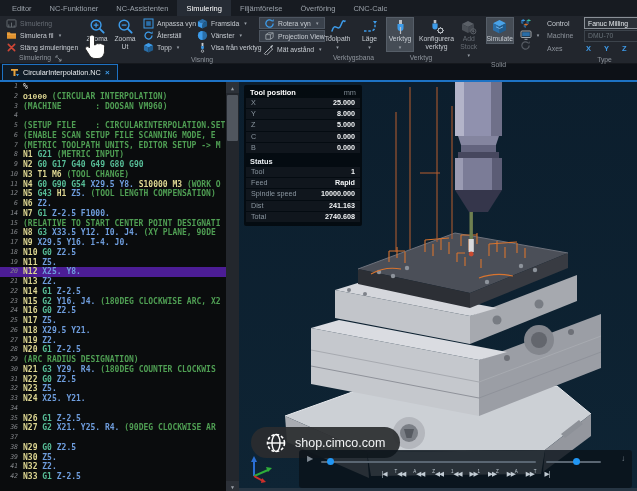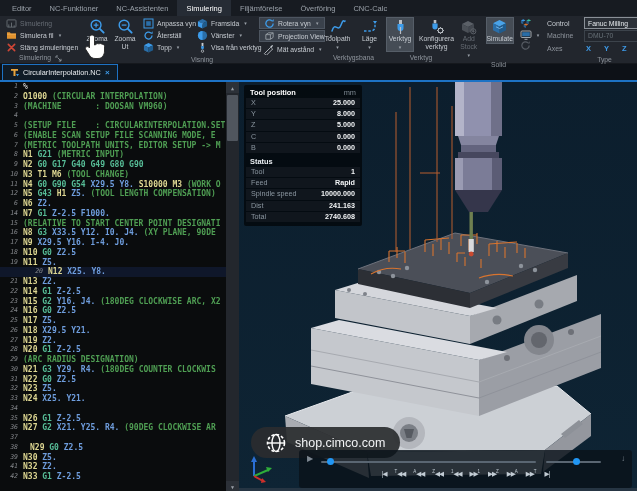--- a/index.html
+++ b/index.html
@@ -44,21 +44,21 @@
   .tab-close{color:#3d9be9;font-weight:bold;font-size:8px;cursor:pointer;}
   #blue-line{height:2px;background:#1d72c4;}
 
   
   #content{display:flex;height:410px;}
 
   
   #editor{width:239px;background:#0a0c0d;position:relative;overflow:hidden;
     font-family:"DejaVu Sans Mono","Liberation Mono",monospace;padding-right:13px;box-sizing:border-box;}
   .code-line{display:flex;height:9.76px;line-height:9.76px;font-size:8px;font-weight:bold;white-space:pre;overflow:hidden;}
-  .code-line.current{background:#0f172a;padding-left:25px;}
+  .code-line.current{background:#4c1d95;}
   .ln{width:18px;flex:none;text-align:right;padding-right:5px;color:#84878b;font-style:italic;font-weight:normal;font-size:6.5px;}
   .code{flex:1;overflow:hidden;}
   #scrollbar{position:absolute;top:0;right:0;width:13px;height:410px;background:#23272d;}
   .sb-arrow{position:absolute;left:0;width:13px;height:11px;background:#2c3138;color:#9aa0a8;font-size:5px;display:flex;align-items:center;justify-content:center;}
   #sb-up{top:0;} #sb-down{bottom:0;}
   #sb-thumb{position:absolute;left:1px;top:13px;width:11px;height:46px;background:#50565e;border-radius:1px;}
 
   
   #viewport{position:relative;flex:1;background:linear-gradient(#0c1e2d,#0e2434);overflow:hidden;}
   .machine{position:absolute;left:0;top:0;}
@@ -430,21 +430,21 @@
       <span>CircularInterpolation.NC</span>
       <span class="tab-close">×</span>
     </div>
   </div>
   <div id="blue-line"></div>
 
   <div id="content">
     <div id="editor">
       <div id="code-lines">
           <div class="code-line"><span class="ln">1</span><span class="code"><span style="color: rgb(201, 201, 201);">%</span></span></div>
-          <div class="code-line"><span class="ln">2</span><span class="code"><span style="color: rgb(222, 215, 146);">O1000</span><span> </span><span style="color: rgb(79, 158, 83);">(CIRCULAR INTERPOLATION)</span></span></div>
+          <div class="code-line"><span class="ln">2</span><span class="code"><span style="color: rgb(222, 215, 146); font-family: Liberation Mono, monospace;">O1000</span><span> </span><span style="color: rgb(79, 158, 83);">(CIRCULAR INTERPOLATION)</span></span></div>
           <div class="code-line"><span class="ln">3</span><span class="code"><span style="color: rgb(79, 158, 83);">(MACHINE       : DOOSAN VM960)</span></span></div>
           <div class="code-line"><span class="ln">4</span></div>
           <div class="code-line"><span class="ln">5</span><span class="code"><span style="color: rgb(79, 158, 83);">(SETUP FILE    : CIRCULARINTERPOLATION.SET</span></span></div>
           <div class="code-line"><span class="ln">6</span><span class="code"><span style="color: rgb(79, 158, 83);">(ENABLE SCAN SETUP FILE SCANNING MODE, E</span></span></div>
           <div class="code-line"><span class="ln">7</span><span class="code"><span style="color: rgb(79, 158, 83);">(METRIC TOOLPATH UNITS, EDITOR SETUP -&gt; M</span></span></div>
           <div class="code-line"><span class="ln">8</span><span class="code"><span style="color: rgb(222, 215, 146);">N1</span><span> </span><span style="color: rgb(87, 189, 151);">G21</span><span> </span><span style="color: rgb(79, 158, 83);">(METRIC INPUT)</span></span></div>
           <div class="code-line"><span class="ln">9</span><span class="code"><span style="color: rgb(222, 215, 146);">N2</span><span> </span><span style="color: rgb(87, 189, 151);">G0</span><span> </span><span style="color: rgb(87, 189, 151);">G17</span><span> </span><span style="color: rgb(87, 189, 151);">G40</span><span> </span><span style="color: rgb(87, 189, 151);">G49</span><span> </span><span style="color: rgb(87, 189, 151);">G80</span><span> </span><span style="color: rgb(87, 189, 151);">G90</span></span></div>
           <div class="code-line"><span class="ln">10</span><span class="code"><span style="color: rgb(222, 215, 146);">N3</span><span> </span><span style="color: rgb(222, 215, 146);">T1</span><span> </span><span style="color: rgb(222, 215, 146);">M6</span><span> </span><span style="color: rgb(79, 158, 83);">(TOOL CHANGE)</span></span></div>
           <div class="code-line"><span class="ln">11</span><span class="code"><span style="color: rgb(222, 215, 146);">N4</span><span> </span><span style="color: rgb(87, 189, 151);">G0</span><span> </span><span style="color: rgb(87, 189, 151);">G90</span><span> </span><span style="color: rgb(87, 189, 151);">G54</span><span> </span><span style="color: rgb(111, 158, 222);">X29.5</span><span> </span><span style="color: rgb(111, 158, 222);">Y8.</span><span> </span><span style="color: rgb(222, 215, 146);">S10000</span><span> </span><span style="color: rgb(222, 215, 146);">M3</span><span> </span><span style="color: rgb(79, 158, 83);">(WORK O</span></span></div>
           <div class="code-line"><span class="ln">12</span><span class="code"><span style="color: rgb(222, 215, 146);">N5</span><span> </span><span style="color: rgb(87, 189, 151);">G43</span><span> </span><span style="color: rgb(222, 215, 146);">H1</span><span> </span><span style="color: rgb(111, 158, 222);">Z5.</span><span> </span><span style="color: rgb(79, 158, 83);">(TOOL LENGTH COMPENSATION)</span></span></div>
@@ -466,21 +466,21 @@
           <div class="code-line"><span class="ln">28</span><span class="code"><span style="color: rgb(222, 215, 146);">N20</span><span> </span><span style="color: rgb(87, 189, 151);">G1</span><span> </span><span style="color: rgb(111, 158, 222);">Z-2.5</span></span></div>
           <div class="code-line"><span class="ln">29</span><span class="code"><span style="color: rgb(79, 158, 83);">(ARC RADIUS DESIGNATION)</span></span></div>
           <div class="code-line"><span class="ln">30</span><span class="code"><span style="color: rgb(222, 215, 146);">N21</span><span> </span><span style="color: rgb(87, 189, 151);">G3</span><span> </span><span style="color: rgb(111, 158, 222);">Y29.</span><span> </span><span style="color: rgb(111, 158, 222);">R4.</span><span> </span><span style="color: rgb(79, 158, 83);">(180DEG COUNTER CLOCKWIS</span></span></div>
           <div class="code-line"><span class="ln">31</span><span class="code"><span style="color: rgb(222, 215, 146);">N22</span><span> </span><span style="color: rgb(87, 189, 151);">G0</span><span> </span><span style="color: rgb(111, 158, 222);">Z2.5</span></span></div>
           <div class="code-line"><span class="ln">32</span><span class="code"><span style="color: rgb(222, 215, 146);">N23</span><span> </span><span style="color: rgb(111, 158, 222);">Z5.</span></span></div>
           <div class="code-line"><span class="ln">33</span><span class="code"><span style="color: rgb(222, 215, 146);">N24</span><span> </span><span style="color: rgb(111, 158, 222);">X25.</span><span> </span><span style="color: rgb(111, 158, 222);">Y21.</span></span></div>
           <div class="code-line"><span class="ln">34</span></div>
           <div class="code-line"><span class="ln">35</span><span class="code"><span style="color: rgb(222, 215, 146);">N26</span><span> </span><span style="color: rgb(87, 189, 151);">G1</span><span> </span><span style="color: rgb(111, 158, 222);">Z-2.5</span></span></div>
           <div class="code-line"><span class="ln">36</span><span class="code"><span style="color: rgb(222, 215, 146);">N27</span><span> </span><span style="color: rgb(87, 189, 151);">G2</span><span> </span><span style="color: rgb(111, 158, 222);">X21.</span><span> </span><span style="color: rgb(111, 158, 222);">Y25.</span><span> </span><span style="color: rgb(111, 158, 222);">R4.</span><span> </span><span style="color: rgb(79, 158, 83);">(90DEG CLOCKWISE AR</span></span></div>
           <div class="code-line"><span class="ln">37</span></div>
-          <div class="code-line"><span class="ln">38</span><span class="code"><span style="color: rgb(222, 215, 146); margin-left: 7px;">N29</span><span> </span><span style="color: rgb(87, 189, 151);">G0</span><span> </span><span style="color: rgb(111, 158, 222);">Z2.5</span></span></div>
+          <div class="code-line"><span class="ln">38</span><span class="code"><span style="color: rgb(222, 215, 146);">N29</span><span> </span><span style="color: rgb(87, 189, 151);">G0</span><span> </span><span style="color: rgb(111, 158, 222);">Z2.5</span></span></div>
           <div class="code-line"><span class="ln">39</span><span class="code"><span style="color: rgb(222, 215, 146);">N30</span><span> </span><span style="color: rgb(111, 158, 222);">Z5.</span></span></div>
           <div class="code-line"><span class="ln">41</span><span class="code"><span style="color: rgb(222, 215, 146);">N32</span><span> </span><span style="color: rgb(111, 158, 222);">Z2.</span></span></div>
           <div class="code-line"><span class="ln">42</span><span class="code"><span style="color: rgb(222, 215, 146);">N33</span><span> </span><span style="color: rgb(87, 189, 151);">G1</span><span> </span><span style="color: rgb(111, 158, 222);">Z-2.5</span></span></div>
         </div>
       <div id="scrollbar">
         <div class="sb-arrow" id="sb-up">▲</div>
         <div id="sb-thumb"></div>
         <div class="sb-arrow" id="sb-down">▼</div>
       </div>
     </div>

